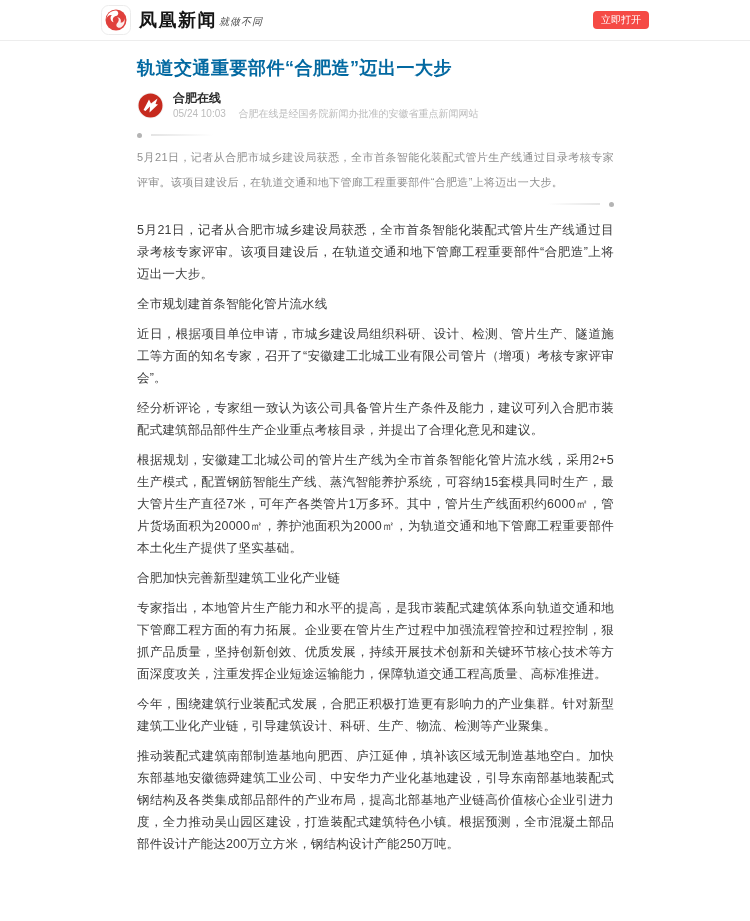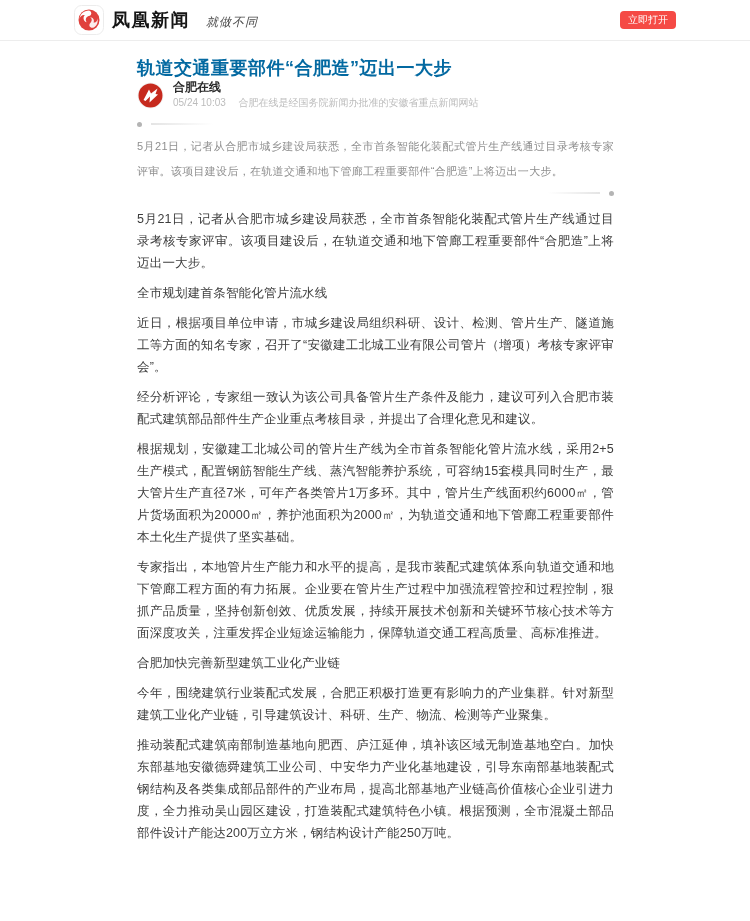--- a/index.html
+++ b/index.html
@@ -6,44 +6,44 @@
   html,body { width:750px; }
   body {
     height:921px; overflow:hidden; position:relative;
     background:#ffffff;
     font-family:"Liberation Sans", sans-serif;
     -webkit-font-smoothing:antialiased;
   }
   
   .topbar {
     height:41px; display:flex; align-items:center; justify-content:space-between;
-    padding:0 74px; border-bottom:1px solid #ededed; background:#fff;
+    padding:0 101px; border-bottom:1px solid #ededed; background:#fff;
   }
   .brand-group { display:flex; align-items:center; }
   .logo-box { width:30px; height:30px; display:block; }
   .brand-name {
     font-family:"Liberation Serif", serif; font-weight:bold;
     font-size:18px; color:#141414; letter-spacing:1.5px; margin-left:8px;
   }
   .brand-slogan {
     font-family:"Liberation Serif", serif; font-style:italic;
-    font-size:12px; color:#4a4a4a; margin-left:16px; margin-top:4px; letter-spacing:1px;
+    font-size:10px; color:#4a4a4a; margin-left:2px; margin-top:4px; letter-spacing:1px;
   }
   .open-btn {
     min-width:50px; height:18px; line-height:18px; padding:0 8px;
     background:#f54a45; color:#fff; font-size:10px; text-align:center;
     border:none; border-radius:4px; cursor:pointer; display:block;
   }
   
   .content { width:477px; margin:0 auto 0 137px; }
   .article-title {
     margin-top:15px; font-size:18px; line-height:24px;
     font-weight:bold; color:#0369a1; letter-spacing:0.5px;
   }
-  .author-row { display:flex; align-items:flex-end; margin-top:0; }
+  .author-row { display:flex; align-items:center; margin-top:11px; }
   .avatar { width:27px; height:27px; display:block; border-radius:50%; }
   .author-meta { margin-left:9px; }
   .author-name { font-size:12px; font-weight:bold; color:#2b2b2b; line-height:14px; }
   .meta-line { margin-top:3px; font-size:10px; color:#bcbcbc; line-height:12px; }
   .meta-line .time { margin-right:10px; }
   
   .summary-block { margin-top:12px; }
   .deco-row { display:flex; align-items:center; height:6px; }
   .deco-row.bottom { justify-content:flex-end; margin-top:6px; }
   .deco-dot { width:5px; height:5px; border-radius:50%; background:#b4b4b4; }
@@ -112,19 +112,19 @@
       <span class="deco-dot"></span>
     </div>
   </div>
 
   <div class="article-body">
     <p>5月21日，记者从合肥市城乡建设局获悉，全市首条智能化装配式管片生产线通过目录考核专家评审。该项目建设后，在轨道交通和地下管廊工程重要部件“合肥造”上将迈出一大步。</p>
     <p>全市规划建首条智能化管片流水线</p>
     <p>近日，根据项目单位申请，市城乡建设局组织科研、设计、检测、管片生产、隧道施工等方面的知名专家，召开了“安徽建工北城工业有限公司管片（增项）考核专家评审会”。</p>
     <p>经分析评论，专家组一致认为该公司具备管片生产条件及能力，建议可列入合肥市装配式建筑部品部件生产企业重点考核目录，并提出了合理化意见和建议。</p>
     <p>根据规划，安徽建工北城公司的管片生产线为全市首条智能化管片流水线，采用2+5生产模式，配置钢筋智能生产线、蒸汽智能养护系统，可容纳15套模具同时生产，最大管片生产直径7米，可年产各类管片1万多环。其中，管片生产线面积约6000㎡，管片货场面积为20000㎡，养护池面积为2000㎡，为轨道交通和地下管廊工程重要部件本土化生产提供了坚实基础。</p>
+    <p>合肥加快完善新型建筑工业化产业链</p>
     <p>专家指出，本地管片生产能力和水平的提高，是我市装配式建筑体系向轨道交通和地下管廊工程方面的有力拓展。企业要在管片生产过程中加强流程管控和过程控制，狠抓产品质量，坚持创新创效、优质发展，持续开展技术创新和关键环节核心技术等方面深度攻关，注重发挥企业短途运输能力，保障轨道交通工程高质量、高标准推进。</p>
-    <p>合肥加快完善新型建筑工业化产业链</p>
     <p>今年，围绕建筑行业装配式发展，合肥正积极打造更有影响力的产业集群。针对新型建筑工业化产业链，引导建筑设计、科研、生产、物流、检测等产业聚集。</p>
     <p>推动装配式建筑南部制造基地向肥西、庐江延伸，填补该区域无制造基地空白。加快东部基地安徽德舜建筑工业公司、中安华力产业化基地建设，引导东南部基地装配式钢结构及各类集成部品部件的产业布局，提高北部基地产业链高价值核心企业引进力度，全力推动吴山园区建设，打造装配式建筑特色小镇。根据预测，全市混凝土部品部件设计产能达200万立方米，钢结构设计产能250万吨。</p>
   </div>
 
 </div>
 
 </body></html>

